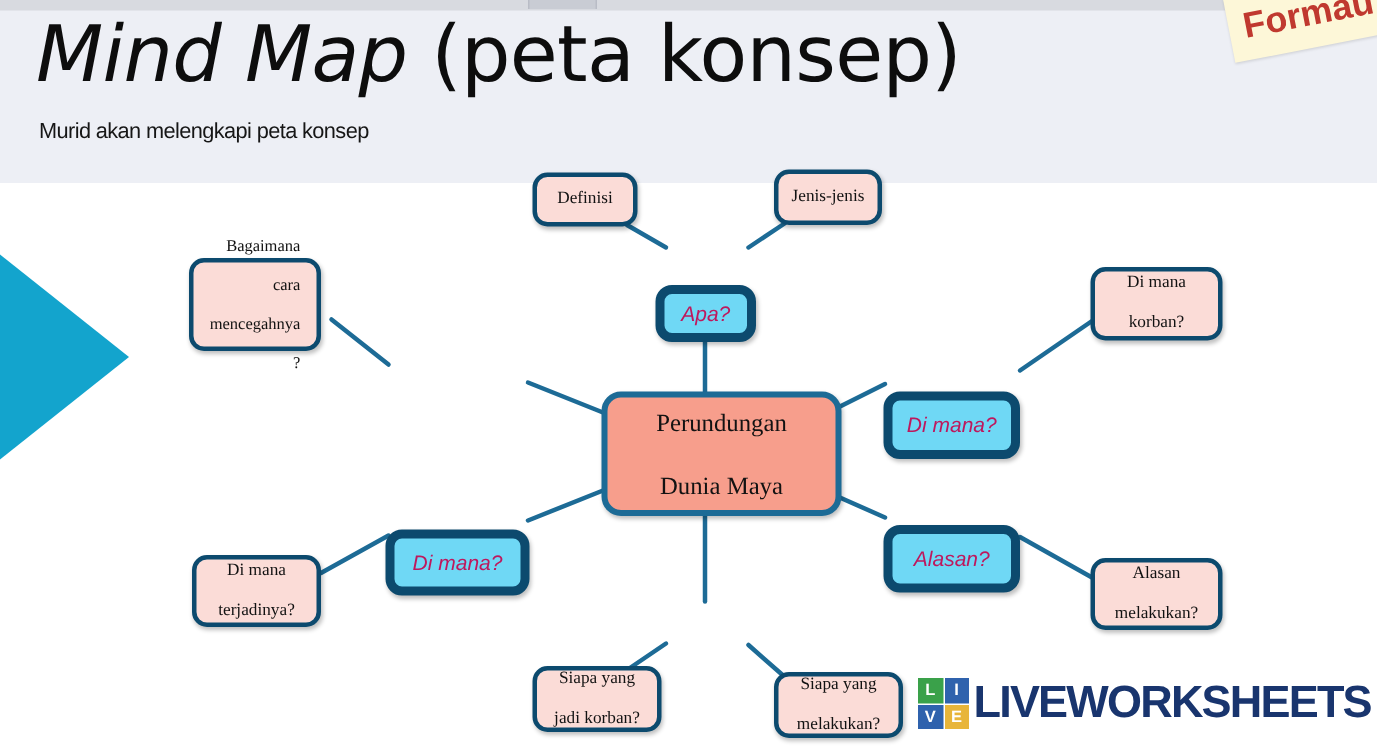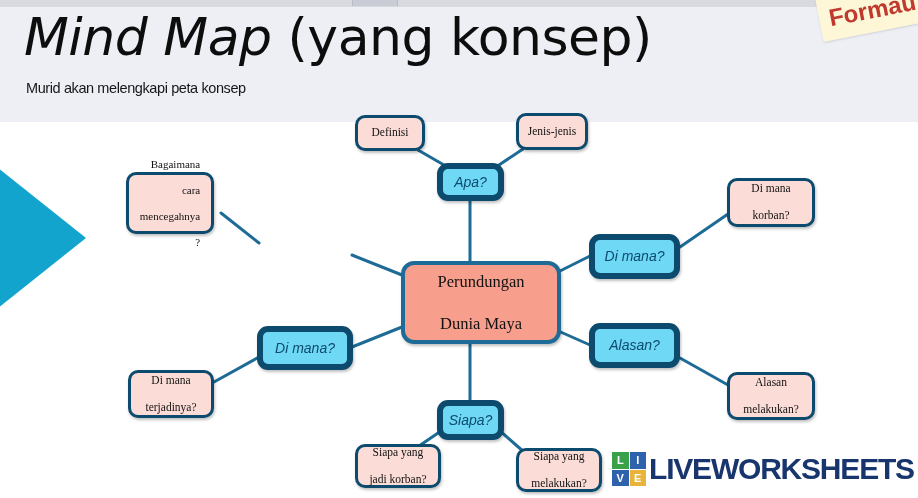--- a/index.html
+++ b/index.html
@@ -134,22 +134,23 @@
     font-family: "Liberation Serif", serif;
     font-size: 16.5px;
     color: #121212;
     line-height: 21px;
   }
   .node.branch {
     background: #6fd8f5;
     font-family: "Liberation Sans", sans-serif;
     font-style: italic;
     font-size: 14px;
-    color: #0c4a6e;
+    color: #be185d;
     line-height: 17px;
+    margin-top: 27px;
   }
   .node.leaf {
     background: #fbdcd7;
     font-family: "Liberation Serif", serif;
     font-size: 11.5px;
     color: #121212;
     line-height: 13.5px;
     border-width: 3px;
     border-radius: 10px;
   }
@@ -199,21 +200,21 @@
 
   <div class="bg-body"></div>
   <div class="bg-top"></div>
   <div class="bg-topstrip">
     <div class="bg-topstrip-tab"></div>
   </div>
 
   <div class="tri"></div>
 
   <div class="title">
-    <span class="em">Mind Map</span><span class="rest"> (yang konsep)</span>
+    <span class="em">Mind Map</span><span class="rest"> (peta konsep)</span>
   </div>
 
   <div class="subtitle">Murid akan melengkapi peta konsep</div>
 
   <div class="sticky">
     <span>Formau</span>
   </div>
 
   <svg id="links" viewBox="0 0 918 498">
     <g stroke="#1d6b96" stroke-width="3" fill="none" stroke-linecap="round">
@@ -258,23 +259,20 @@
   </div>
 
   <div class="node branch" style="left:257px; top:326px; width:96px; height:44px;">
     <span>Di mana?</span>
   </div>
 
   <div class="node branch" style="left:589px; top:323px; width:91px; height:45px;">
     <span>Alasan?</span>
   </div>
 
-  <div class="node branch" style="left:437px; top:400px; width:67px; height:40px;">
-    <span>Siapa?</span>
-  </div>
 
   <div class="node leaf" style="left:355px; top:115px; width:70px; height:36px;">
     <span>Definisi</span>
   </div>
 
   <div class="node leaf" style="left:516px; top:113px; width:72px; height:37px;">
     <span>Jenis-jenis</span>
   </div>
 
   <div class="node leaf tiny" style="left:126px; top:172px; width:88px; height:62px;text-align:right;">

